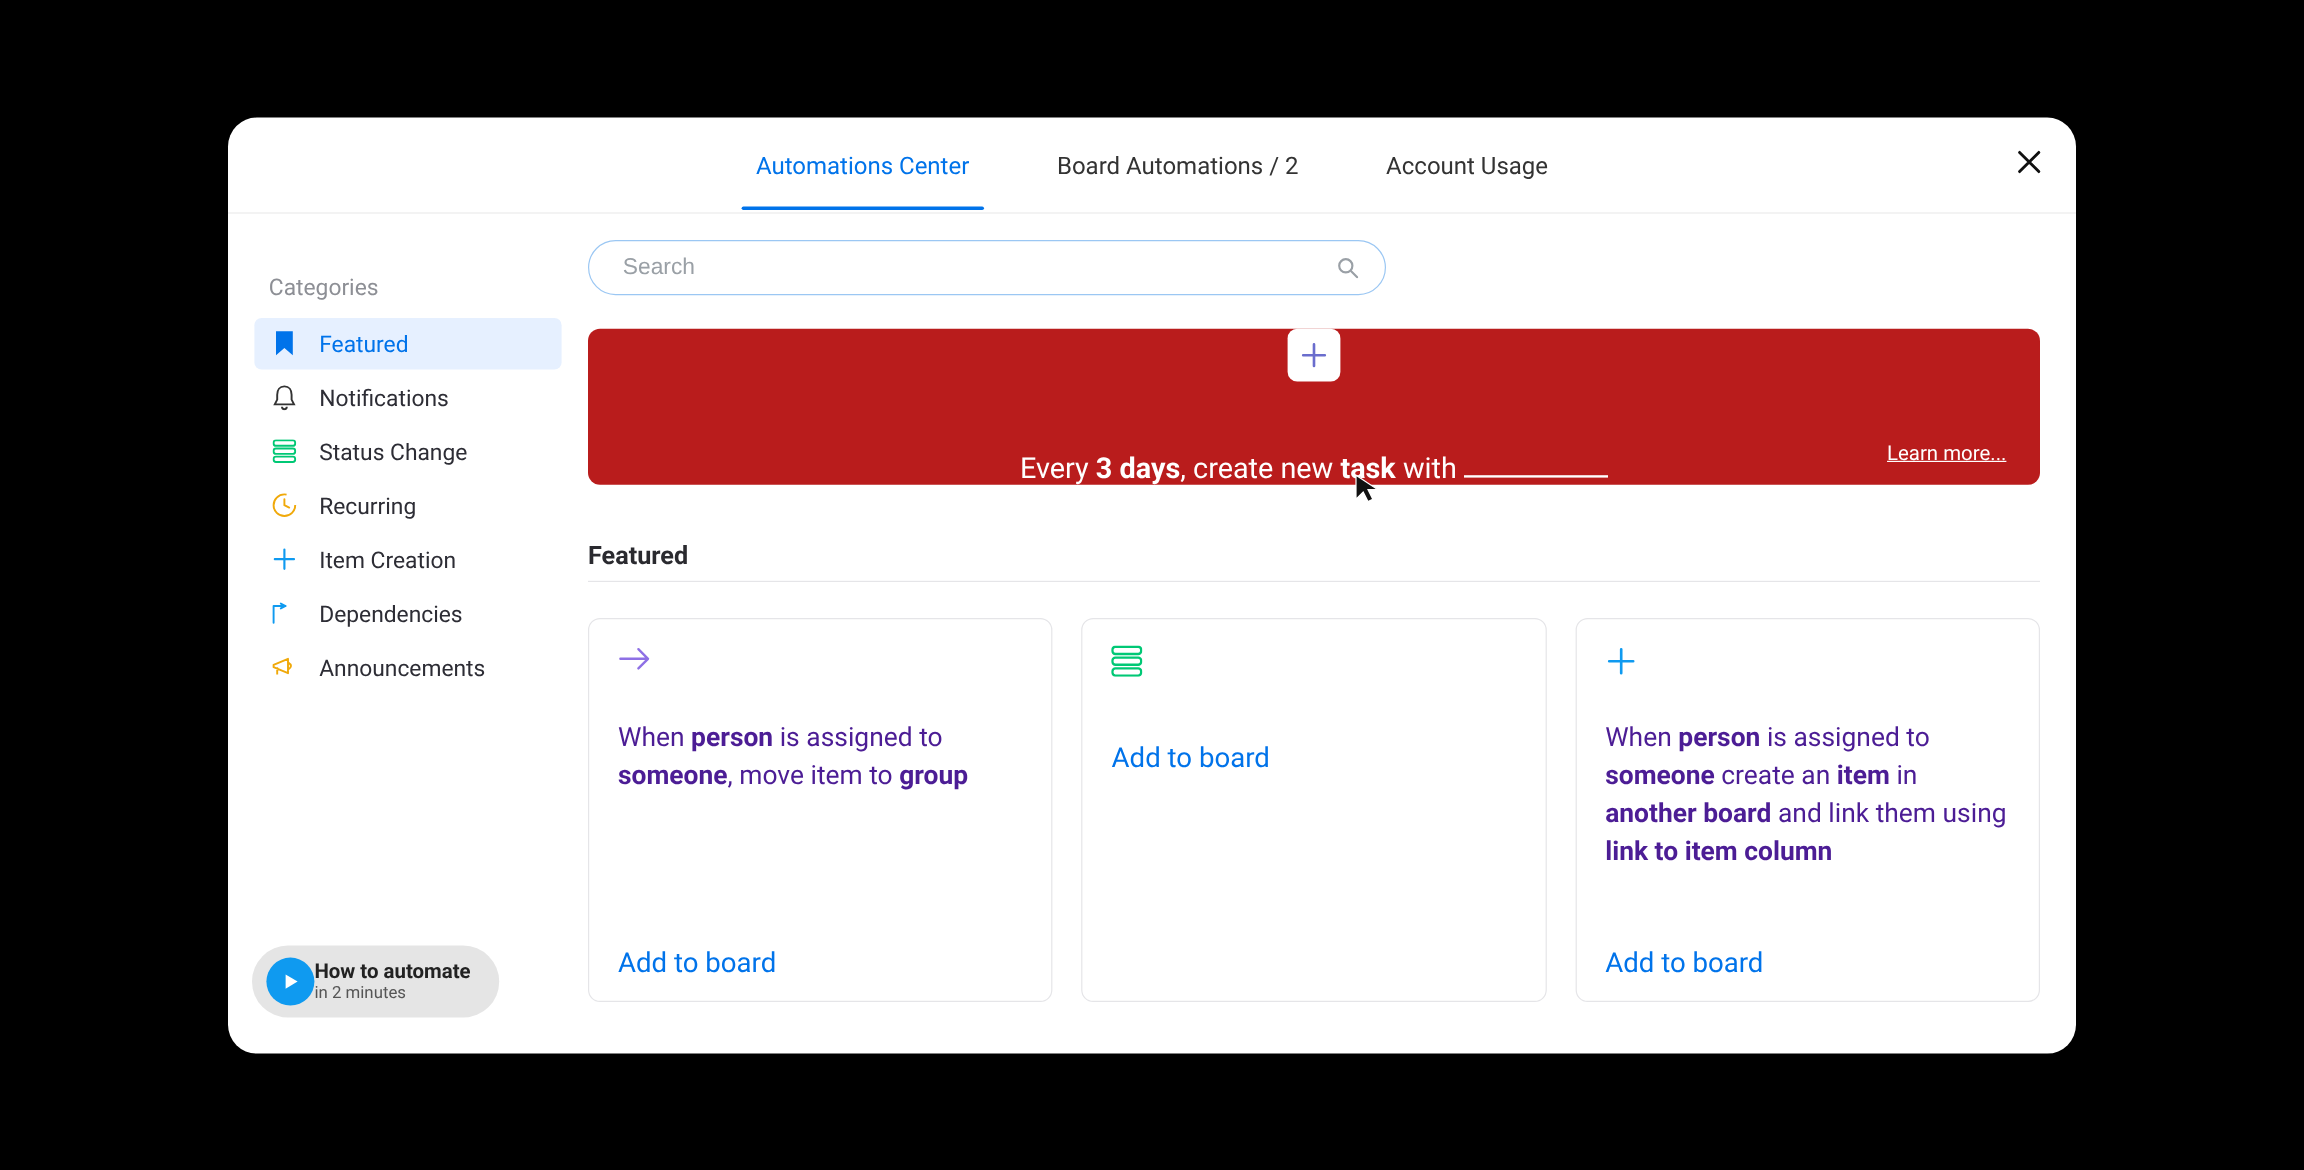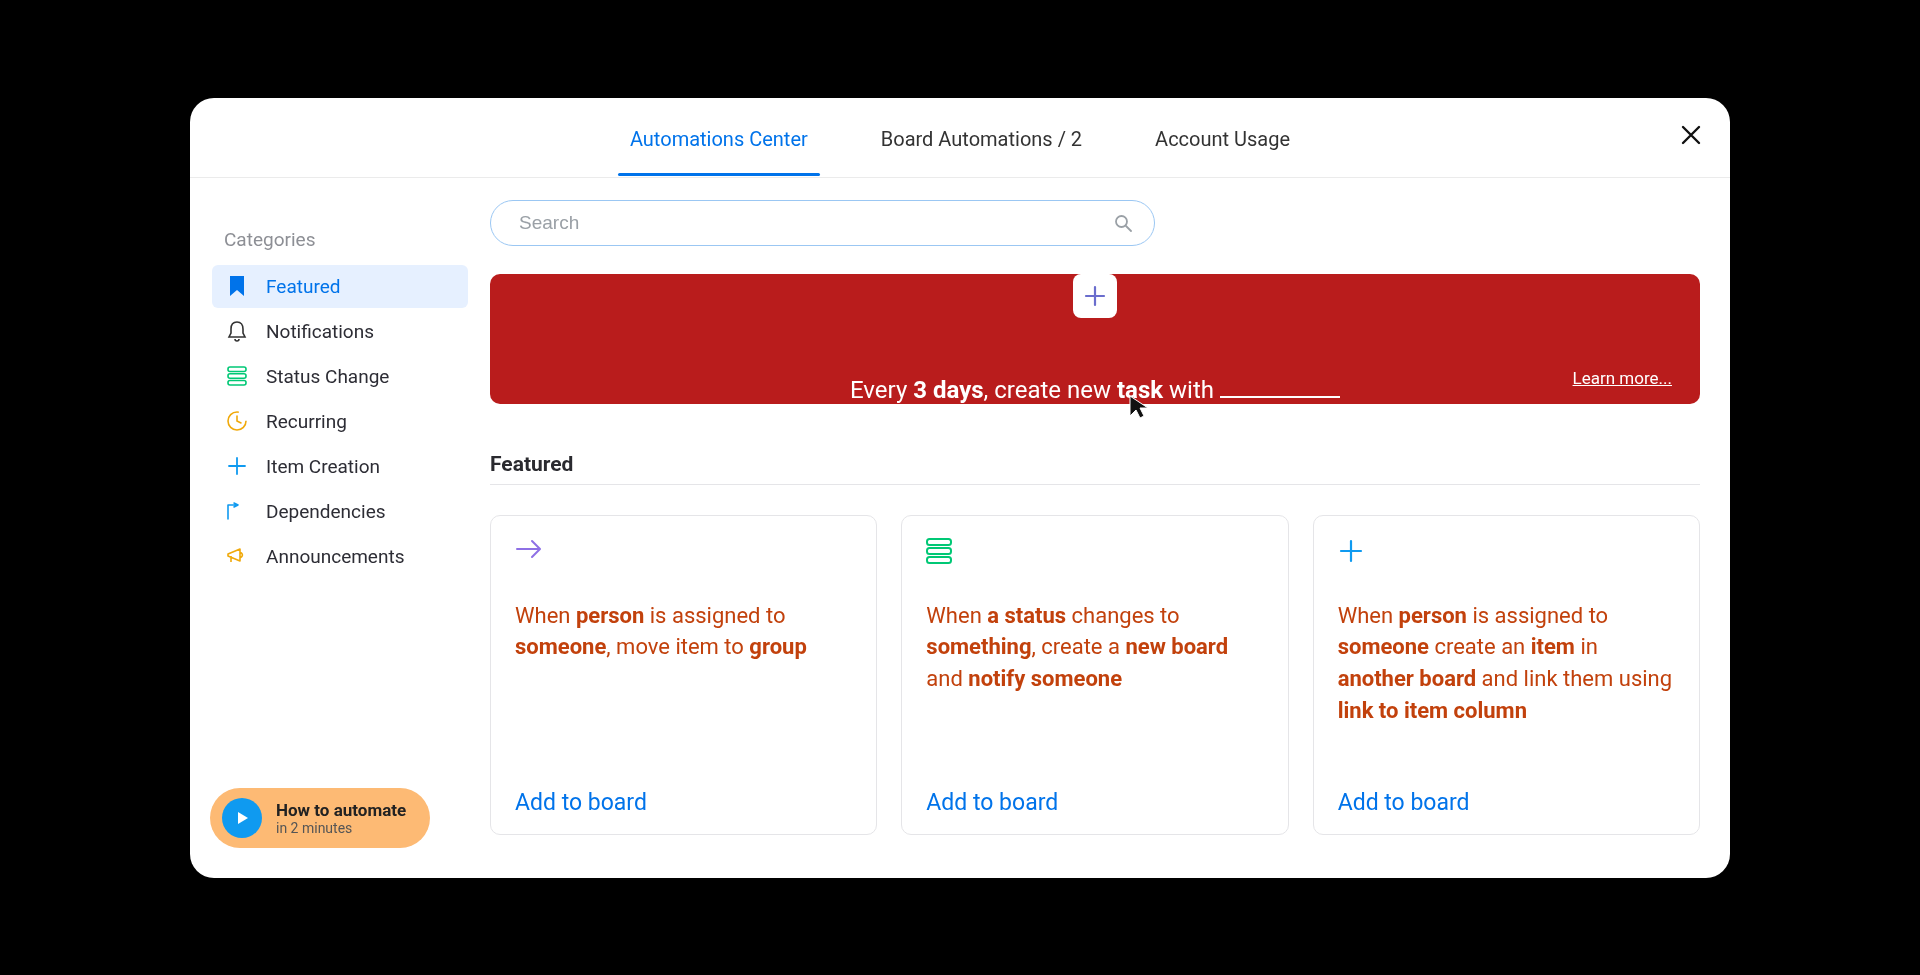--- a/index.html
+++ b/index.html
@@ -18,24 +18,24 @@
     background: #fff;
     border-radius: 24px;
     box-shadow: 0 10px 40px rgba(0,0,0,0.5);
     overflow: hidden;
     display: flex;
     flex-direction: column;
     position: relative;
   }
   .topbar {
     display: flex;
-    align-items: center;
+    align-items: flex-start;
     height: 80px;
     border-bottom: 1px solid #ebebeb;
-    padding: 16px 28px;
+    padding: 0 28px;
     position: relative;
   }
   .tabs {
     display: flex;
     gap: 65px;
     margin: 0 auto;
   }
   .tab {
     font-size: 20px;
     color: #333;
@@ -96,22 +96,22 @@
     width: 22px; height: 22px;
     display: inline-flex;
     align-items: center;
     justify-content: center;
   }
   .help-pill {
     position: absolute;
     left: 20px; bottom: 30px;
     display: flex;
     align-items: center;
-    gap: 14px;
-    background: #fdba74;
+    gap: 0;
+    background: #e5e5e5;
     border-radius: 999px;
     padding: 10px 24px 10px 12px;
   }
   .play-circle {
     width: 40px; height: 40px;
     border-radius: 50%;
     background: #0f9af0;
     display: flex; align-items: center; justify-content: center;
   }
   .help-text .line1 { font-weight: 700; font-size: 17px; color:#222; }
@@ -198,21 +198,21 @@
     border: 1px solid #e5e5e8;
     border-radius: 10px;
     padding: 22px 24px 18px;
     display: flex;
     flex-direction: column;
     min-height: 320px;
   }
   .card-icon { width: 26px; height: 26px; margin-bottom: 36px;}
   .card-text {
     font-size: 22px;
-    color: #c2410c;
+    color: #4c1d95;
     line-height: 1.45;
     flex: 1;
   }
   .card-text b { font-weight: 700; }
   .add-link {
     color: #0073ea;
     font-size: 23px;
     cursor: pointer;
     margin-top: 18px;
   }
@@ -364,23 +364,20 @@
         </div>
 
         <div class="card">
           <div class="card-icon">
             <svg width="26" height="26" viewBox="0 0 26 26">
               <rect x="1" y="1" width="24" height="6" rx="2.5" fill="none" stroke="#00c875" stroke-width="2"></rect>
               <rect x="1" y="10" width="24" height="6" rx="2.5" fill="none" stroke="#00c875" stroke-width="2"></rect>
               <rect x="1" y="19" width="24" height="6" rx="2.5" fill="none" stroke="#00c875" stroke-width="2"></rect>
             </svg>
           </div>
-          <div class="card-text">
-            <span>When </span><b>a status</b><span> changes to </span><b>something</b><span>, create a </span><b>new board</b><span> and </span><b>notify someone</b>
-          </div>
           <div class="add-link">Add to board</div>
         </div>
 
         <div class="card">
           <div class="card-icon">
             <svg width="26" height="26" viewBox="0 0 26 26">
                 <path d="M13 3 V23 M3 13 H23" stroke="#0f9af0" stroke-width="2.2" stroke-linecap="round"></path>
               </svg>
           </div>
           <div class="card-text">

